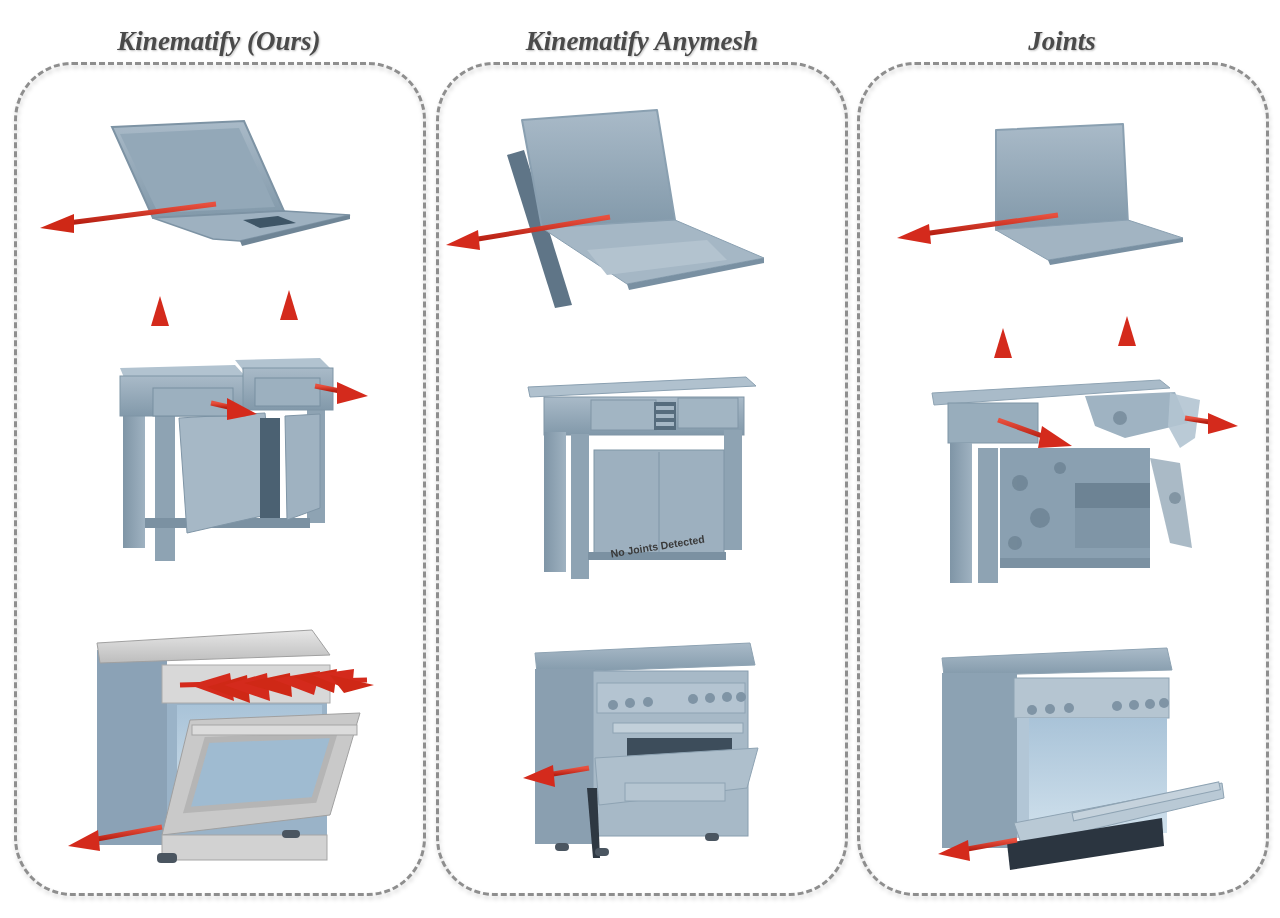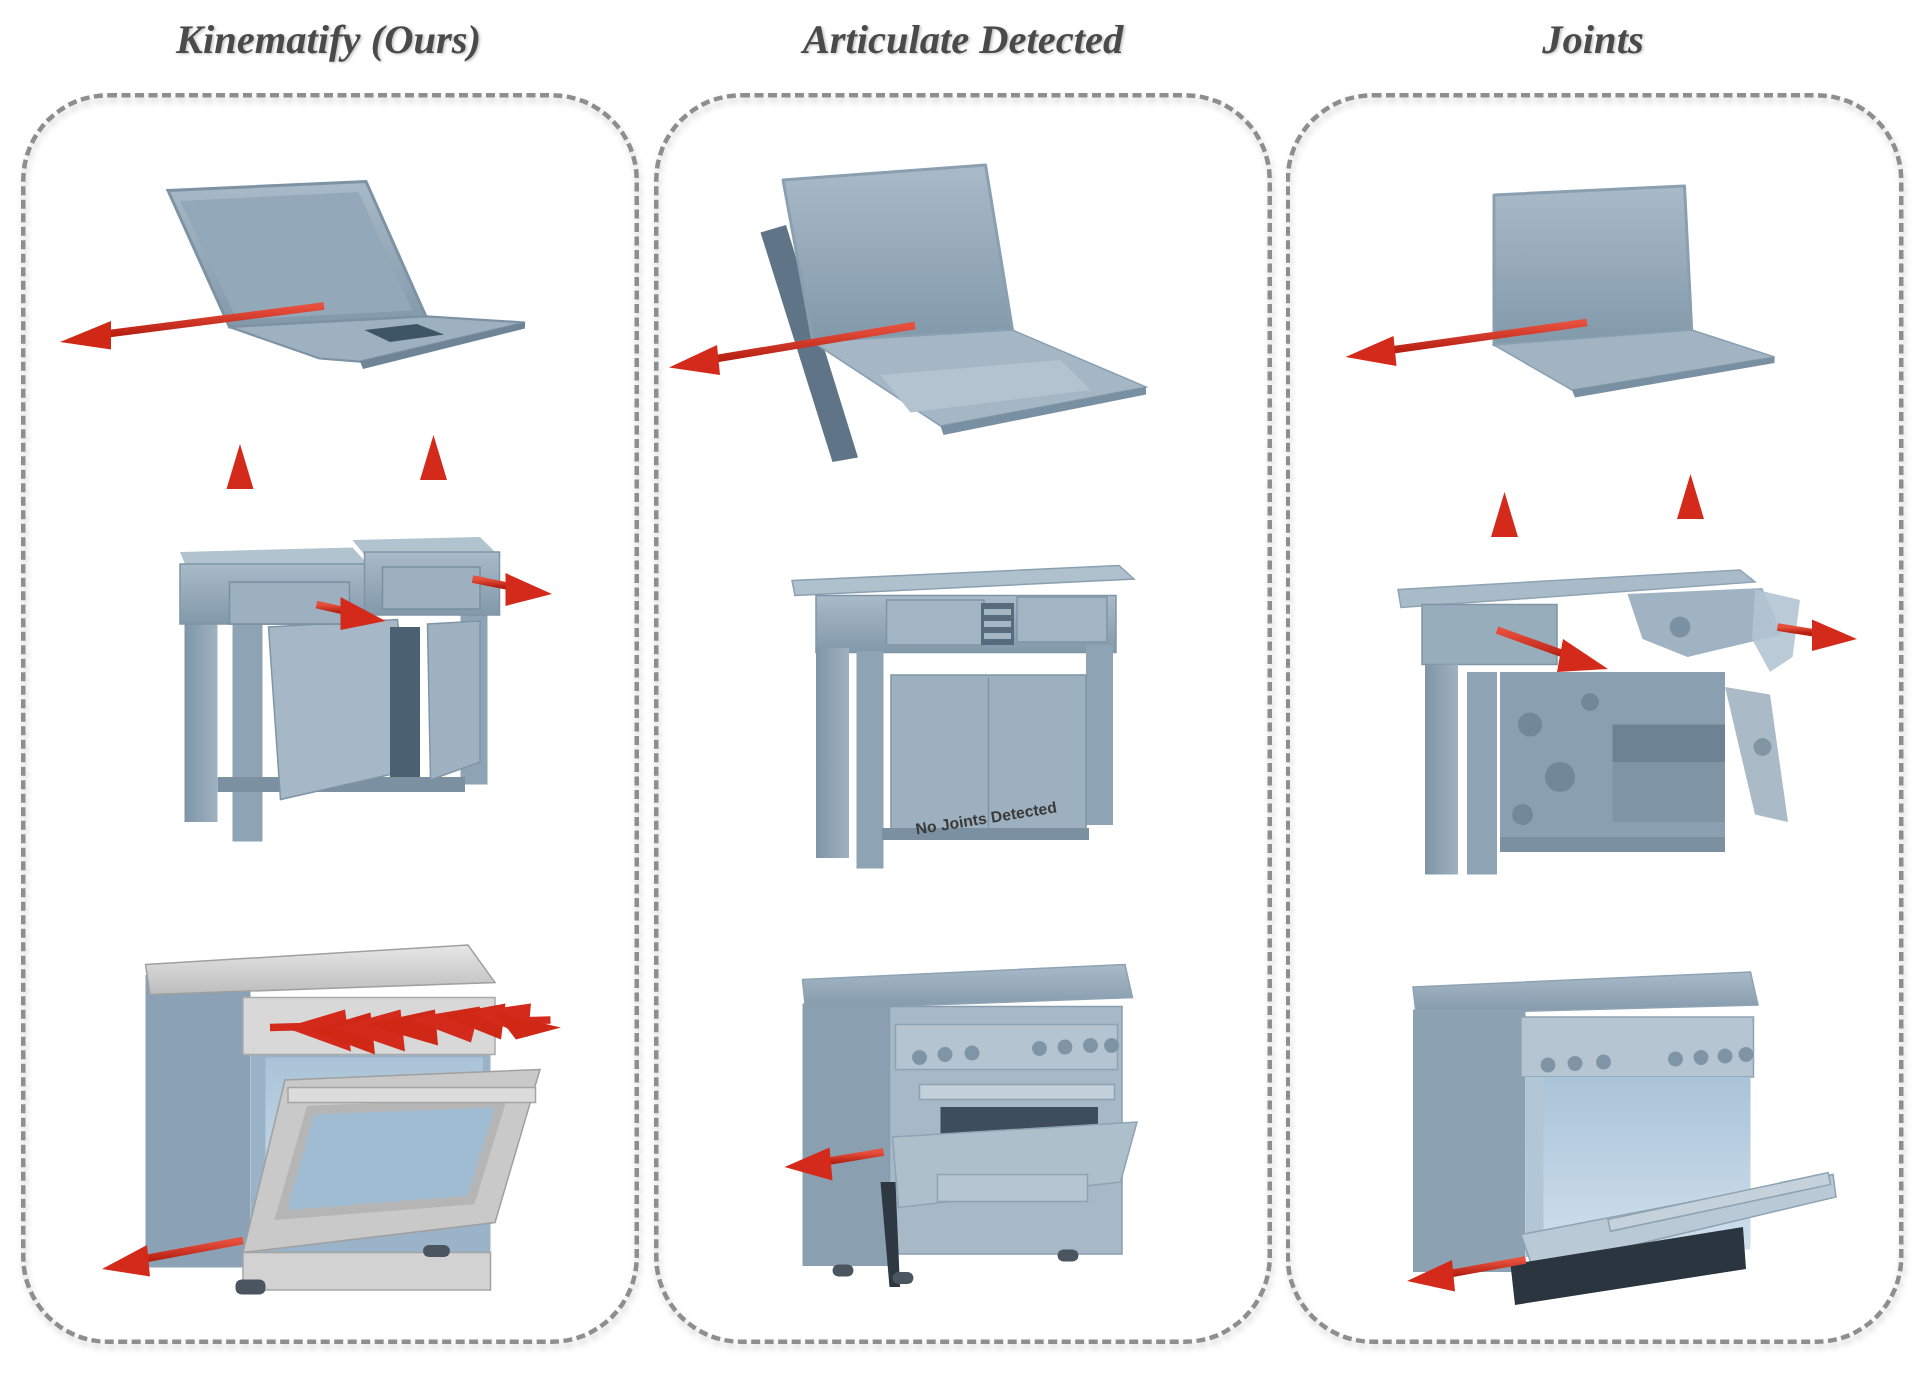--- a/index.html
+++ b/index.html
@@ -1,38 +1,38 @@
 <!DOCTYPE html>
 <html><head>
 <meta charset="utf-8">
 <style>
   html, body { margin:0; padding:0; background:#ffffff; }
   body { width:1280px; height:918px; position:relative; overflow:hidden; font-family:"DejaVu Sans", sans-serif; }
   .title {
-    position:absolute; top:6px; height:40px; line-height:40px; text-align:center;
+    position:absolute; top:21px; height:40px; line-height:40px; text-align:center;
     font-family:"Liberation Serif","DejaVu Serif", serif; font-style:italic; font-weight:bold;
     font-size:27px; color:#4a4a4a; text-shadow:1px 1px 2px rgba(0,0,0,0.25);
   }
   .panel {
     position:absolute; top:62px; height:834px;
     border:3px dashed #8e8e8e; border-radius:58px; box-sizing:border-box;
     filter: drop-shadow(1px 3px 2px rgba(0,0,0,0.18));
   }
   .scene { position:absolute; }
   .scene svg { display:block; overflow:visible; }
   .nojoint {
     position:absolute; font-family:"Liberation Sans", sans-serif; font-weight:bold;
     font-size:10.5px; color:#3a3a3a; transform:rotate(-9deg); white-space:nowrap;
   }
 </style>
 </head>
 <body>
 
 <div class="title" style="left:14px; width:410px;">Kinematify (Ours)</div>
-<div class="title" style="left:438px; width:408px;">Articulate Detected</div>
+<div class="title" style="left:438px; width:408px;">Kinematify Anymesh</div>
 <div class="title" style="left:858px; width:408px;">Joints</div>
 
 <div class="panel" style="left:14px; width:412px;"></div>
 <div class="panel" style="left:436px; width:412px;"></div>
 <div class="panel" style="left:857px; width:412px;"></div>
 
 <svg width="0" height="0" style="position:absolute">
   <defs>
     <linearGradient id="gMesh" x1="0" y1="0" x2="0" y2="1">
       <stop offset="0" stop-color="#a9bac8"></stop>

